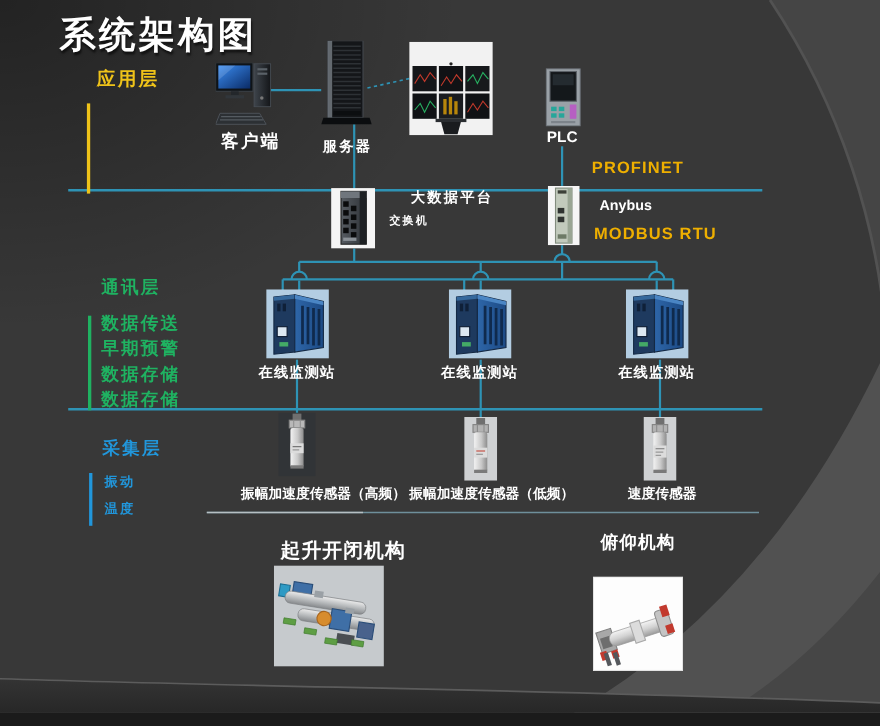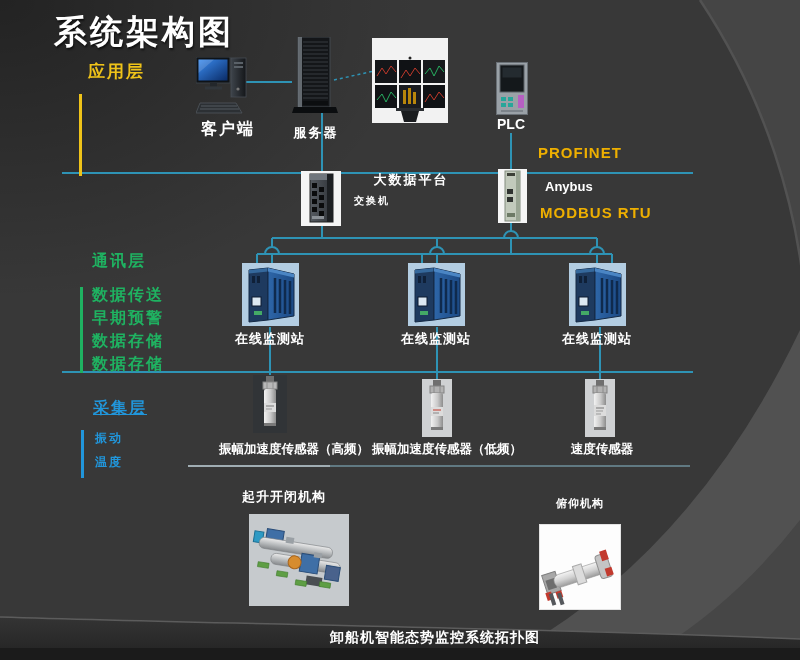--- a/index.html
+++ b/index.html
@@ -77,21 +77,21 @@
 
   <div class="layer-name" style="left:92px;top:251px;font-size:16px;color:#1FB261;">通讯层</div>
   <div class="bar" style="left:80px;top:287px;height:86px;background:#1FB261;"></div>
   <div class="abs fn-list" style="left:92px;top:283px;color:#1FB261;font-size:16px;line-height:23px;">
     <div>数据传送</div>
     <div>早期预警</div>
     <div>数据存储</div>
     <div>数据存储</div>
   </div>
 
-  <div class="layer-name" style="left:93px;top:398px;font-size:16px;color:#2196DB;text-decoration:underline;">采集层</div>
+  <div class="layer-name" style="left:93px;top:398px;font-size:16px;color:#2196DB;">采集层</div>
   <div class="bar" style="left:81px;top:430px;height:48px;background:#2196DB;"></div>
   <div class="abs fn-list" style="left:95px;top:426px;color:#2196DB;font-size:12px;line-height:24px;">
     <div>振动</div>
     <div>温度</div>
   </div>
 
   <div class="lbl" style="left:538px;top:144px;font-size:15px;color:#EEAF00;letter-spacing:1px;">PROFINET</div>
   <div class="lbl" style="left:540px;top:204px;font-size:15px;color:#EEAF00;letter-spacing:1px;">MODBUS RTU</div>
 
   <svg class="abs" style="left:196px;top:57px" width="54" height="60" viewBox="0 0 54 60">
@@ -382,18 +382,17 @@
   <div class="lbl" style="left:545px;top:179px;font-size:13px;">Anybus</div>
 
   <div class="lbl ctr" style="left:270px;top:330px;font-size:13px;letter-spacing:1px;">在线监测站</div>
   <div class="lbl ctr" style="left:436px;top:330px;font-size:13px;letter-spacing:1px;">在线监测站</div>
   <div class="lbl ctr" style="left:597px;top:330px;font-size:13px;letter-spacing:1px;">在线监测站</div>
 
   <div class="lbl ctr" style="left:294px;top:441px;font-size:12.5px;">振幅加速度传感器（高频）</div>
   <div class="lbl ctr" style="left:447px;top:441px;font-size:12.5px;">振幅加速度传感器（低频）</div>
   <div class="lbl ctr" style="left:602px;top:441px;font-size:12.5px;text-align:center;">速度传感器</div>
 
-  <div class="lbl ctr" style="left:284px;top:488px;font-size:13px;letter-spacing:1px;">起升开闭机构</div>
-  <div class="lbl ctr" style="left:580px;top:496px;font-size:11px;letter-spacing:1px;">俯仰机构</div>
-
-  <div class="caption" style="left:435px;top:629px;">卸船机智能态势监控系统拓扑图</div>
+  <div class="lbl ctr" style="left:312px;top:488px;font-size:18px;letter-spacing:1px;">起升开闭机构</div>
+  <div class="lbl ctr" style="left:580px;top:483px;font-size:16px;letter-spacing:1px;">俯仰机构</div>
+
 
 </div>
 
 </body></html>

